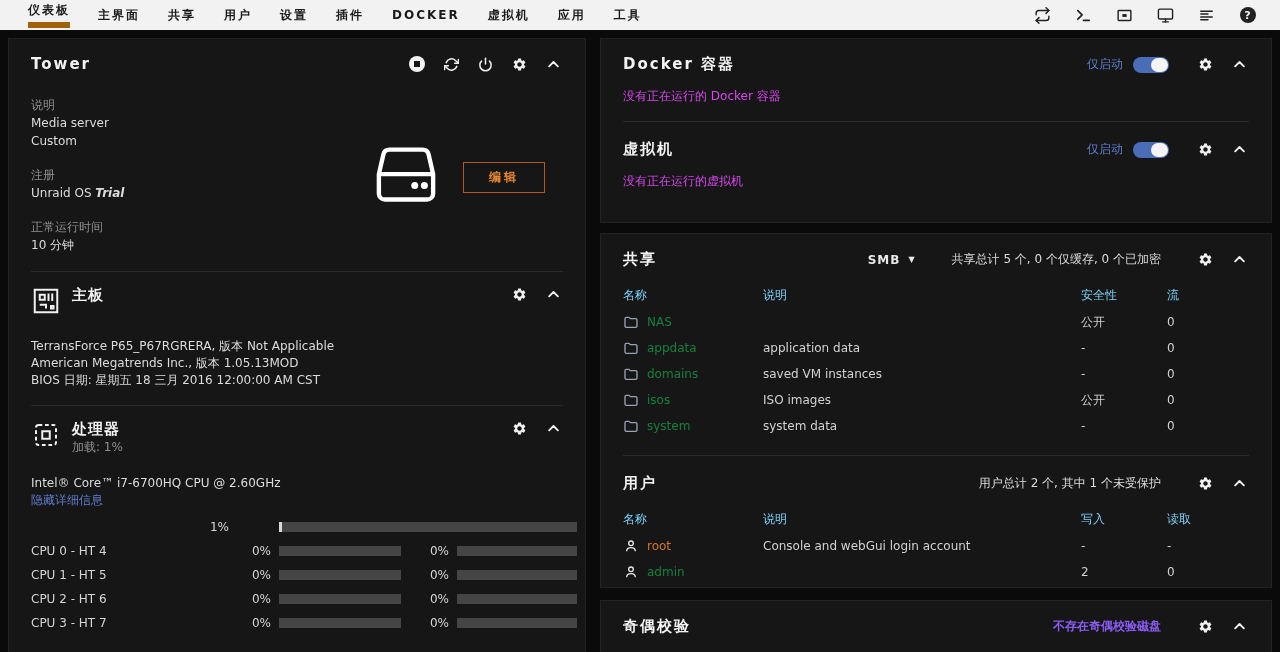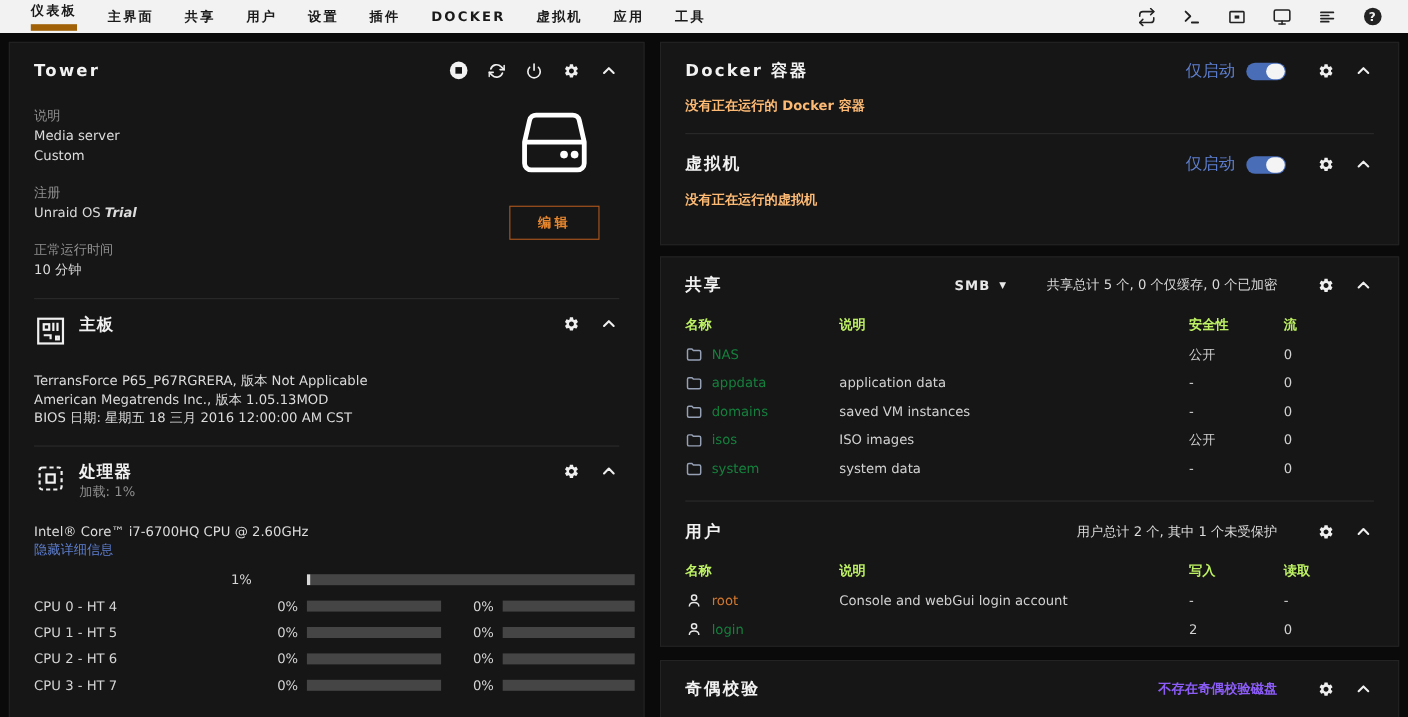--- a/index.html
+++ b/index.html
@@ -36,21 +36,21 @@
   .divider { border-top:1px solid #2b2b2b; margin:0 22px; }
 
   .lbl { color:#8f8f8f; font-size:12px; line-height:16px; }
   .val { color:#dcdcdc; font-size:12px; line-height:16px; }
   .link { color:#5e7fd0; font-size:12px; cursor:pointer; }
 
   
   .tower-body { display:flex; padding:10px 40px 16px 22px; }
   .tower-info > div { margin-bottom:2px; }
   .tower-info .gap { height:14px; }
-  .tower-side { margin-left:auto; display:flex; flex-direction:column; align-items:center; gap:22px; padding-top:2px; }
+  .tower-side { margin-left:auto; display:flex; flex-direction:row; align-items:center; gap:22px; padding-top:2px; }
   .stop-dot { width:16px; height:16px; border-radius:50%; background:#f2f2f2; position:relative; }
   .stop-dot::after { content:""; position:absolute; left:5px; top:5px; width:6px; height:6px; background:#161616; }
   .edit-btn { background:transparent; border:1px solid #b0581e; color:#e8872e; font-size:12px;
     font-weight:bold; letter-spacing:3px; padding:6px 25px; cursor:pointer;
     font-family:"DejaVu Sans",sans-serif; }
 
   
   .sub-head { display:flex; align-items:flex-start; padding:14px 24px 0 22px; }
   .sub-icon { width:30px; height:30px; color:#f0f0f0; margin-right:11px; }
   .sub-icon svg { width:30px; height:30px; }
@@ -62,34 +62,34 @@
   .cpu-grid { margin-top:6px; }
   .cpu-row { display:grid; grid-template-columns:206px 42px 122px 56px 120px; align-items:center; height:24px; }
   .cpu-row .c-lbl { color:#d5d5d5; font-size:12px; }
   .cpu-row .c-val { color:#d5d5d5; font-size:12px; text-align:right; padding-right:8px; }
   .bar { height:10px; background:#454545; position:relative; overflow:hidden; }
   .bar .fill { position:absolute; left:0; top:0; bottom:0; background:#d8d8d8; width:0; }
   .bar.wide { grid-column:3 / 6; }
 
   
   .toggle-group { display:flex; align-items:center; gap:10px; margin-right:10px; }
-  .toggle-label { color:#5e7fd0; font-size:15px; }
+  .toggle-label { color:#5e7fd0; font-size:12px; }
   .switch { width:36px; height:16px; border-radius:8px; background:#4a6db8; position:relative; cursor:pointer; }
   .switch .knob { position:absolute; right:1px; top:1px; width:17px; height:14px; border-radius:7px; background:#f4f4f4; }
-  .empty-line { color:#fdba74; font-size:12px; padding:14px 24px 16px 22px;font-weight:bold; }
+  .empty-line { color:#d946ef; font-size:12px; padding:14px 24px 16px 22px; }
 
   .smb-select { display:flex; align-items:center; gap:8px; color:#e8e8e8; font-size:12px;
     font-weight:bold; letter-spacing:1px; cursor:pointer; margin-right:18px; }
   .smb-select .caret { font-size:8px; color:#e8e8e8; }
   .summary { color:#dcdcdc; font-size:12px; margin-right:18px; }
   .summary.red { color:#8b5cf6; font-weight:bold; }
 
   .table { padding:6px 60px 8px 22px; }
   .t-row { display:grid; grid-template-columns:140px 1fr 86px 44px; align-items:center; height:26px; }
-  .t-head { color:#bef264; font-size:12px; height:28px;font-weight:bold; }
+  .t-head { color:#7dd3fc; font-size:12px; height:28px; }
   .t-cell { font-size:12px; color:#d2d2d2; }
   .t-name { display:flex; align-items:center; gap:8px; }
   .t-name .ticon { width:16px; height:16px; display:flex; align-items:center; }
   .t-name .ticon svg { width:16px; height:16px; }
   .folder-c { color:#97a1b6; }
   .user-c { color:#e6e6e6; }
   .name-link { font-size:12px; color:#15803d; cursor:pointer; }
   .name-link.orange { color:#d2772e; }
 </style>
 </head>
@@ -532,21 +532,21 @@
       <div class="t-cell">-</div>
     </div>
     <div class="t-row">
       <div class="t-name">
           <span class="ticon user-c">
             <svg viewBox="0 0 24 24" fill="none" stroke="currentColor" stroke-width="2">
               <circle cx="12" cy="8" r="3.5"></circle>
               <path d="M5.5 20c0-3.5 3-5.5 6.5-5.5s6.5 2 6.5 5.5"></path>
             </svg>
           </span>
-          <span class="name-link">login</span>
+          <span class="name-link">admin</span>
         </div>
       <div class="t-cell"></div>
       <div class="t-cell">2</div>
       <div class="t-cell">0</div>
     </div>
   </div>
 </div>
 
 <div class="tile" id="tile-right3">
   <div class="sect">

